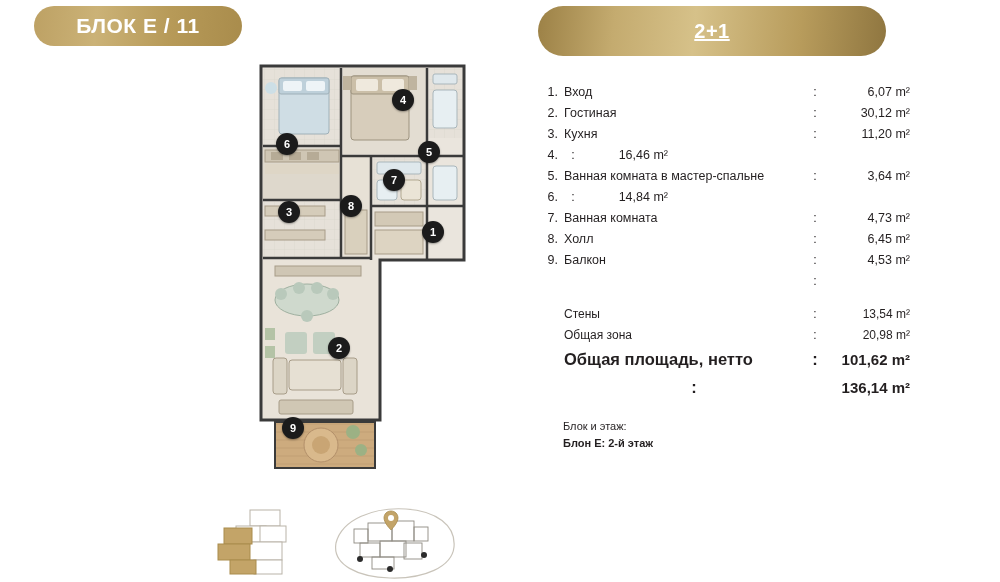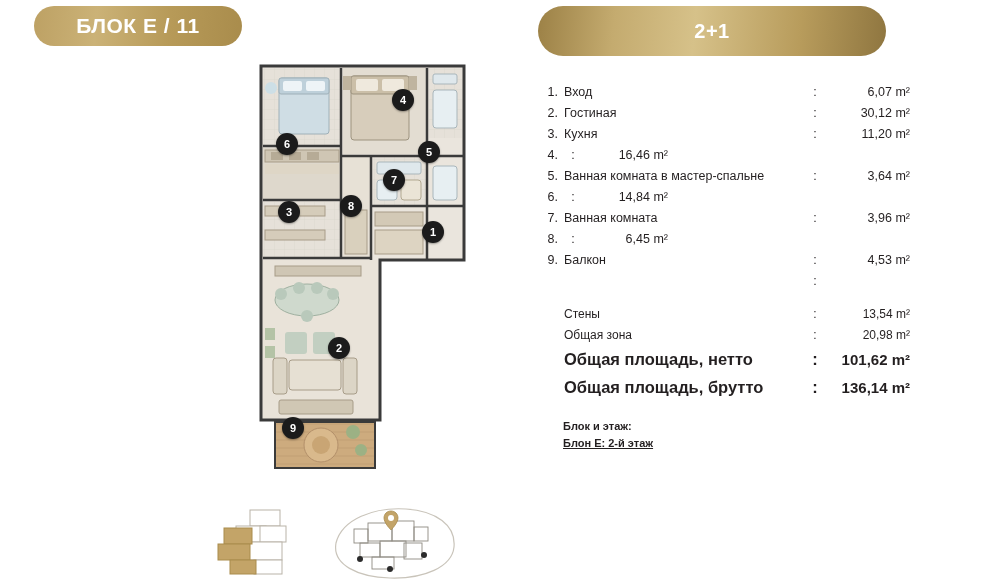--- a/index.html
+++ b/index.html
@@ -36,20 +36,21 @@
     font-weight: bold;
   }
   .badge-type {
     left: 538px;
     top: 6px;
     width: 348px;
     height: 50px;
     background: linear-gradient(95deg, #9c8146 0%, #c4ab6f 22%, #d6c189 45%, #b89c5c 75%, #8f7640 100%);
     font-size: 20px;
     font-weight: bold;
+    text-decoration: underline;
   }
 
   
   .plan {
     position: absolute;
     left: 255px;
     top: 60px;
     width: 215px;
     height: 410px;
   }
@@ -114,22 +115,22 @@
   .legend-row.total .area { font-size: 15px; }
   .legend-row.sub { font-size: 12px; }
 
   .floorinfo {
     position: absolute;
     left: 563px;
     top: 418px;
     font-size: 11px;
     line-height: 17px;
   }
-  .floorinfo .label { font-weight: bold; }
-  .floorinfo .value { font-weight: bold; text-decoration: underline; }
+  .floorinfo .label { font-weight: normal; }
+  .floorinfo .value { font-weight: bold; }
 
   
   .thumb-building {
     position: absolute;
     left: 214px;
     top: 508px;
     width: 86px;
     height: 68px;
   }
   .thumb-site {
@@ -324,24 +325,25 @@
   </div>
   <div class="legend-row">
     <span class="num">6.</span>
     <span class="colon">:</span>
     <span class="area">14,84 m²</span>
   </div>
   <div class="legend-row">
     <span class="num">7.</span>
     <span class="name">Ванная комната</span>
     <span class="colon">:</span>
-    <span class="area">3,96 m²</span>
+    <span class="area">4,73 m²</span>
   </div>
   <div class="legend-row">
     <span class="num">8.</span>
+    <span class="name">Холл</span>
     <span class="colon">:</span>
     <span class="area">6,45 m²</span>
   </div>
   <div class="legend-row">
     <span class="num">9.</span>
     <span class="name">Балкон</span>
     <span class="colon">:</span>
     <span class="area">4,53 m²</span>
   </div>
 
@@ -368,21 +370,20 @@
   </div>
 
   <div class="legend-row total">
     <span class="num"></span>
     <span class="name">Общая площадь, нетто</span>
     <span class="colon">:</span>
     <span class="area">101,62 m²</span>
   </div>
   <div class="legend-row total">
     <span class="num"></span>
-    <span class="name">Общая площадь, брутто</span>
     <span class="colon">:</span>
     <span class="area">136,14 m²</span>
   </div>
 </div>
 
 <div class="floorinfo">
   <div class="label">Блок и этаж:</div>
   <div class="value">Блон E: 2-й этаж</div>
 </div>
 

